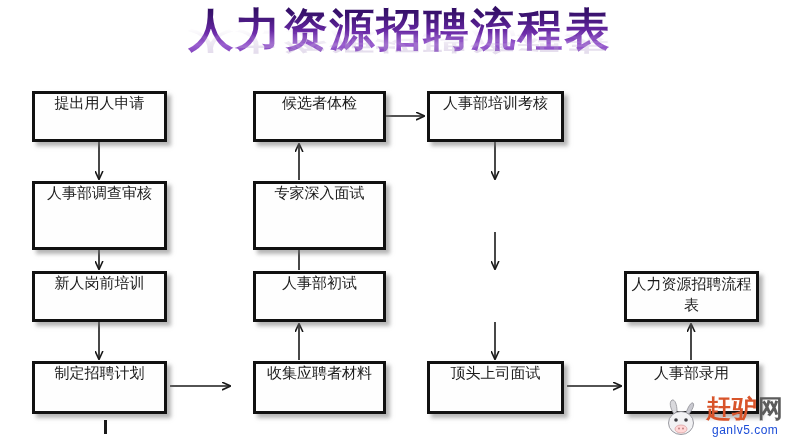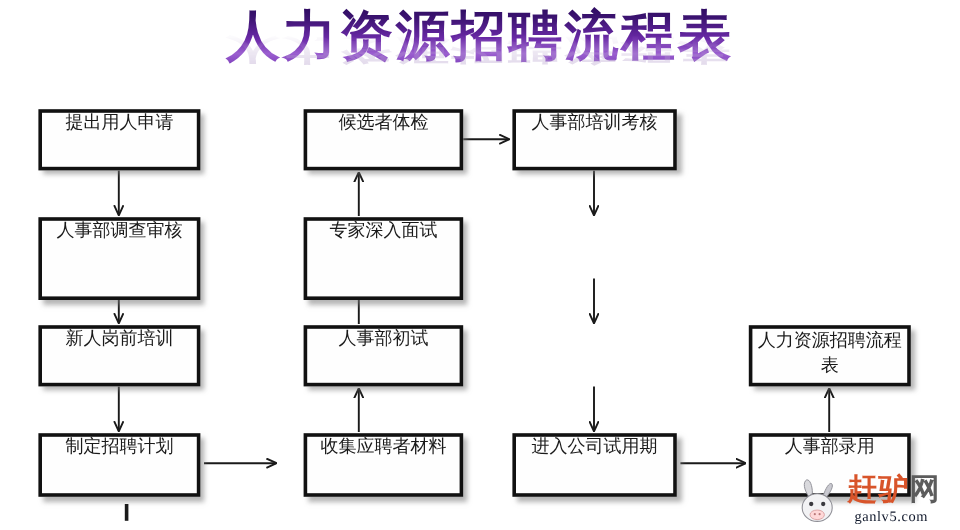--- a/index.html
+++ b/index.html
@@ -148,24 +148,24 @@
     letter-spacing: 1px;
     white-space: nowrap;
   }
   #wm-brand .wm-net {
     color: #5c5c5c;
   }
   #wm-url {
     position: absolute;
     left: 48px;
     top: 27px;
-    font-family: Liberation Serif, serif;
+    font-family: Liberation Sans, sans-serif;
     font-size: 12px;
     line-height: 14px;
-    color: #0f172a;
+    color: #1d4ed8;
     letter-spacing: 0.5px;
     white-space: nowrap;
   }
 </style>
 </head>
 <body>
 
 <div id="title-area">
   <div id="chart-title">人力资源招聘流程表</div>
   <div id="chart-title-reflection" aria-hidden="true">人力资源招聘流程表</div>
@@ -226,21 +226,21 @@
     <span>专家深入面试</span>
   </div>
   <div class="node col3 row1">
     <span>人事部培训考核</span>
   </div>
 
   <div class="node col2 row4">
     <span>收集应聘者材料</span>
   </div>
   <div class="node col3 row4">
-    <span>进入公司试用期</span>
+    <span>顶头上司面试</span>
   </div>
 
   <div class="node col4 row3 two-line">
     <span>人力资源招聘流程表</span>
   </div>
   <div class="node col4 row4">
     <span>人事部录用</span>
   </div>
 
   <div id="stray-tick"></div>

